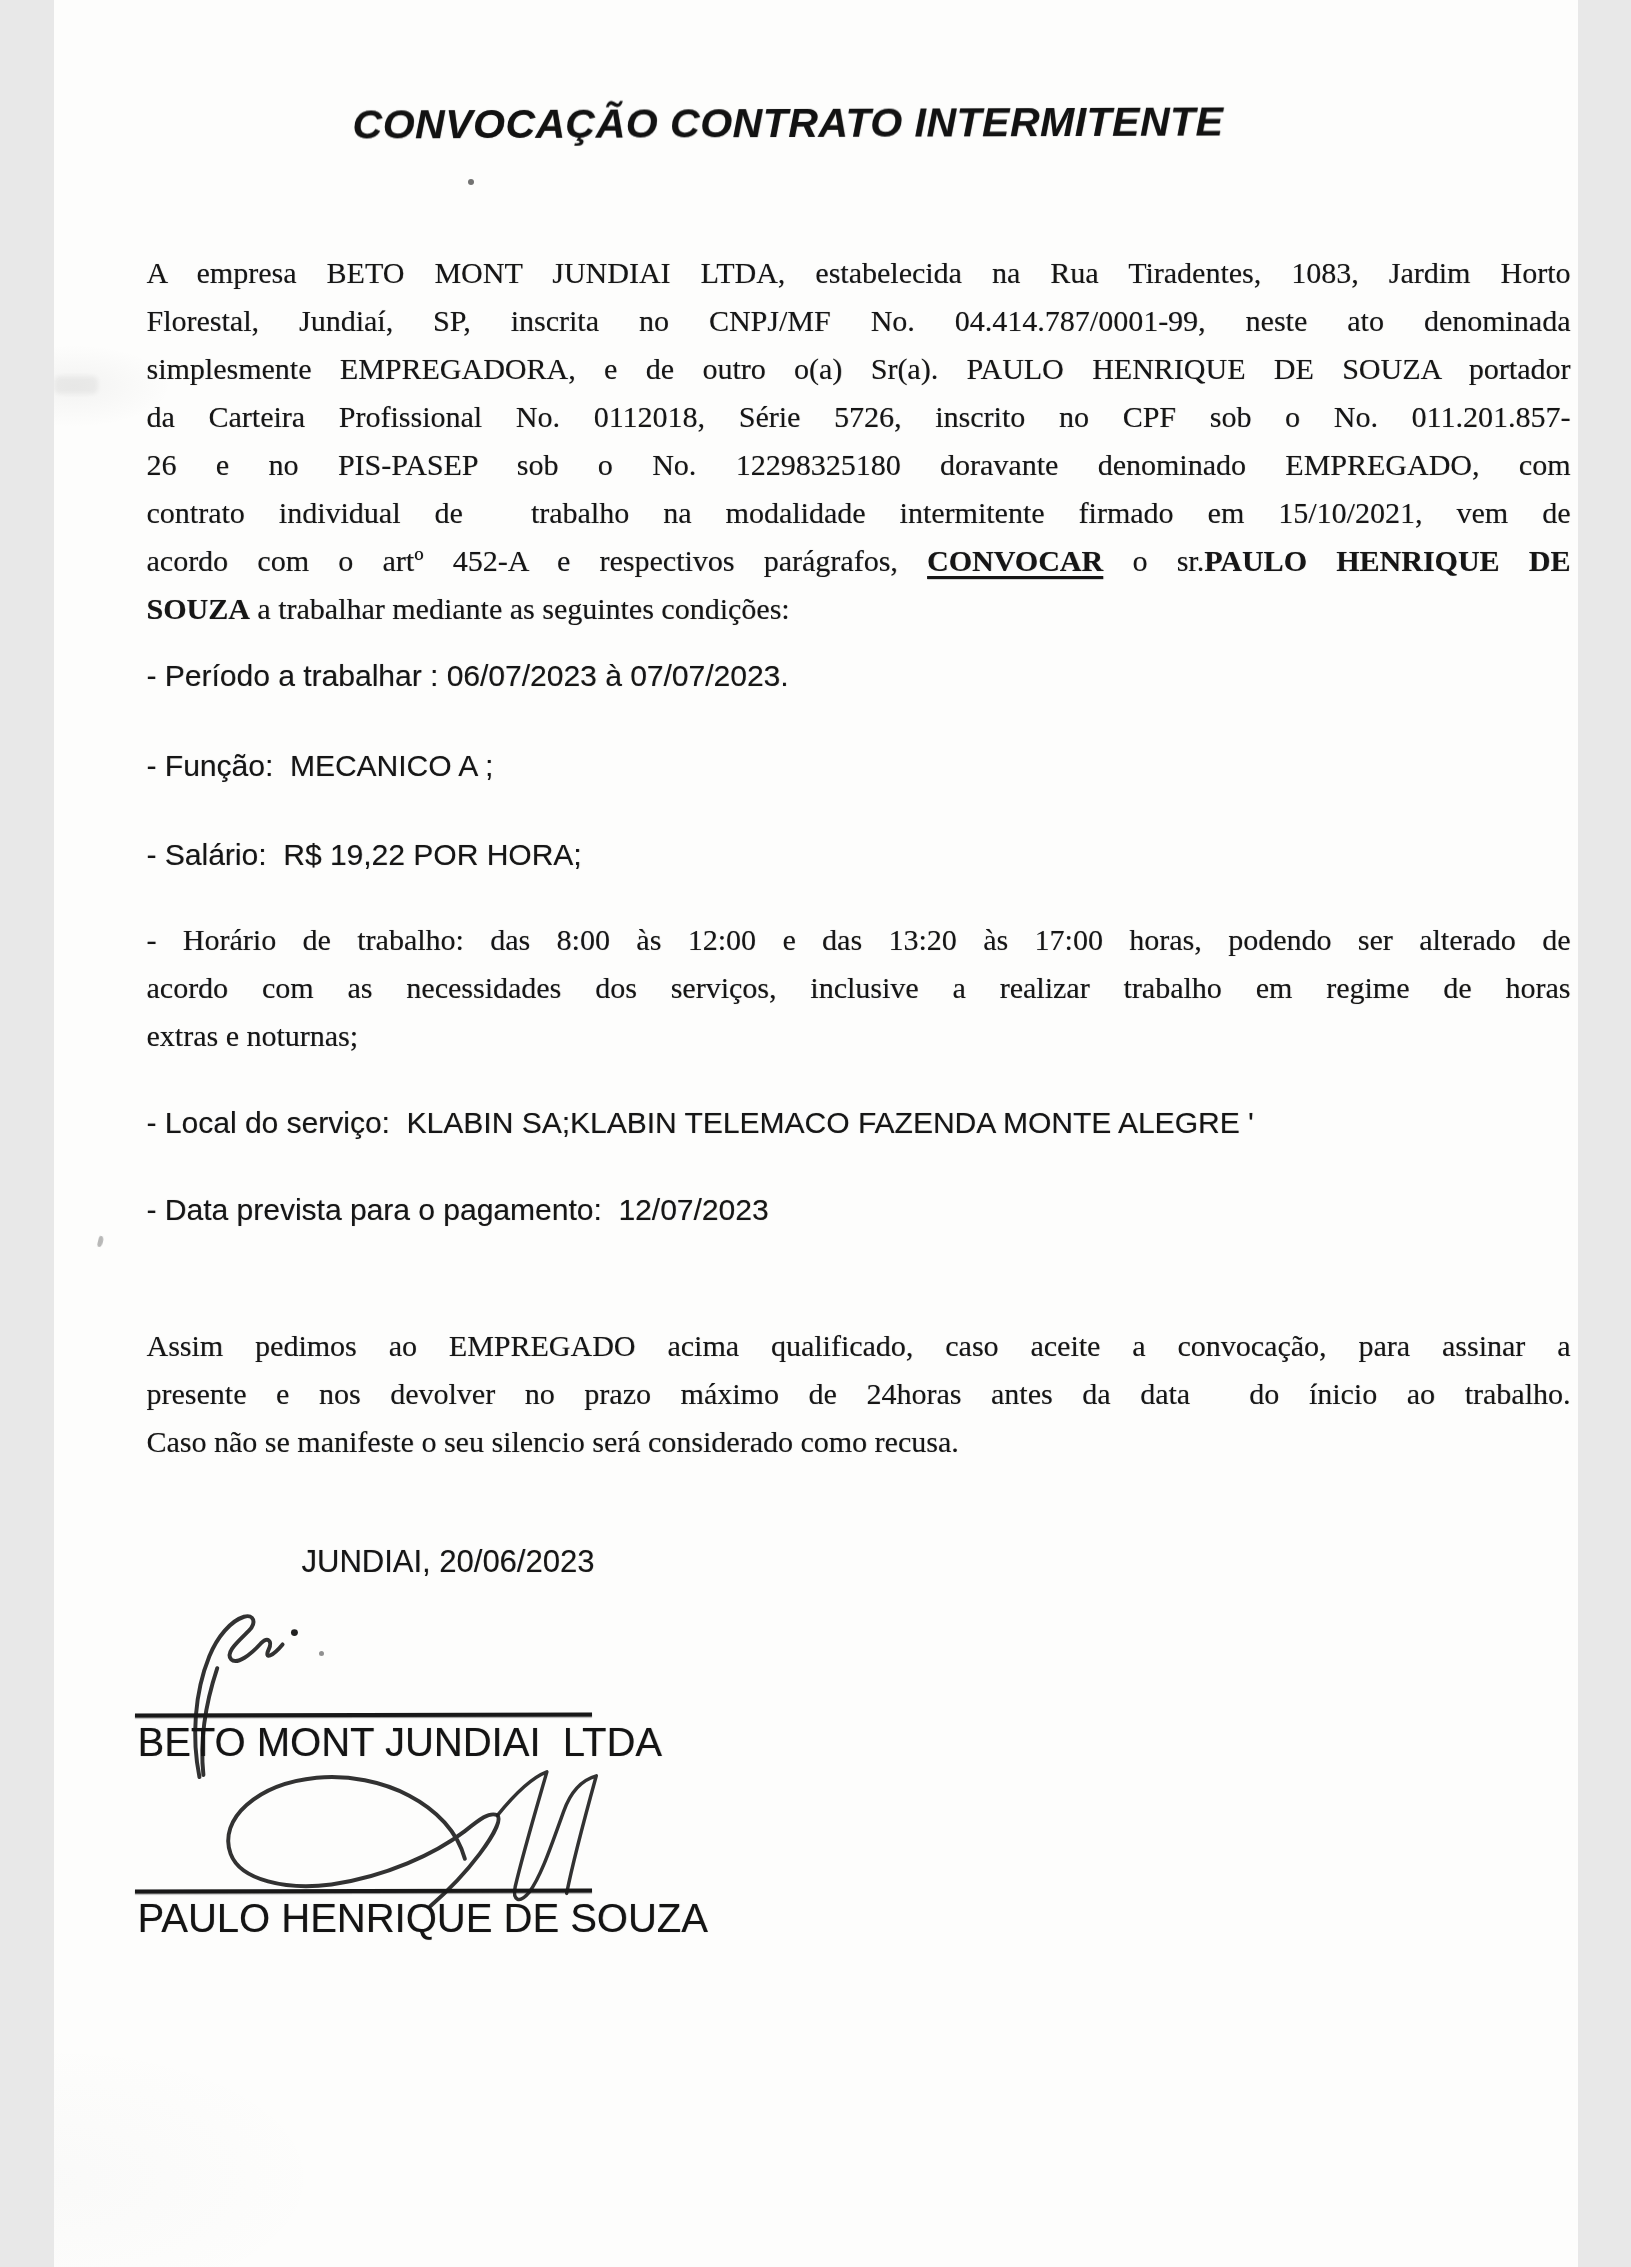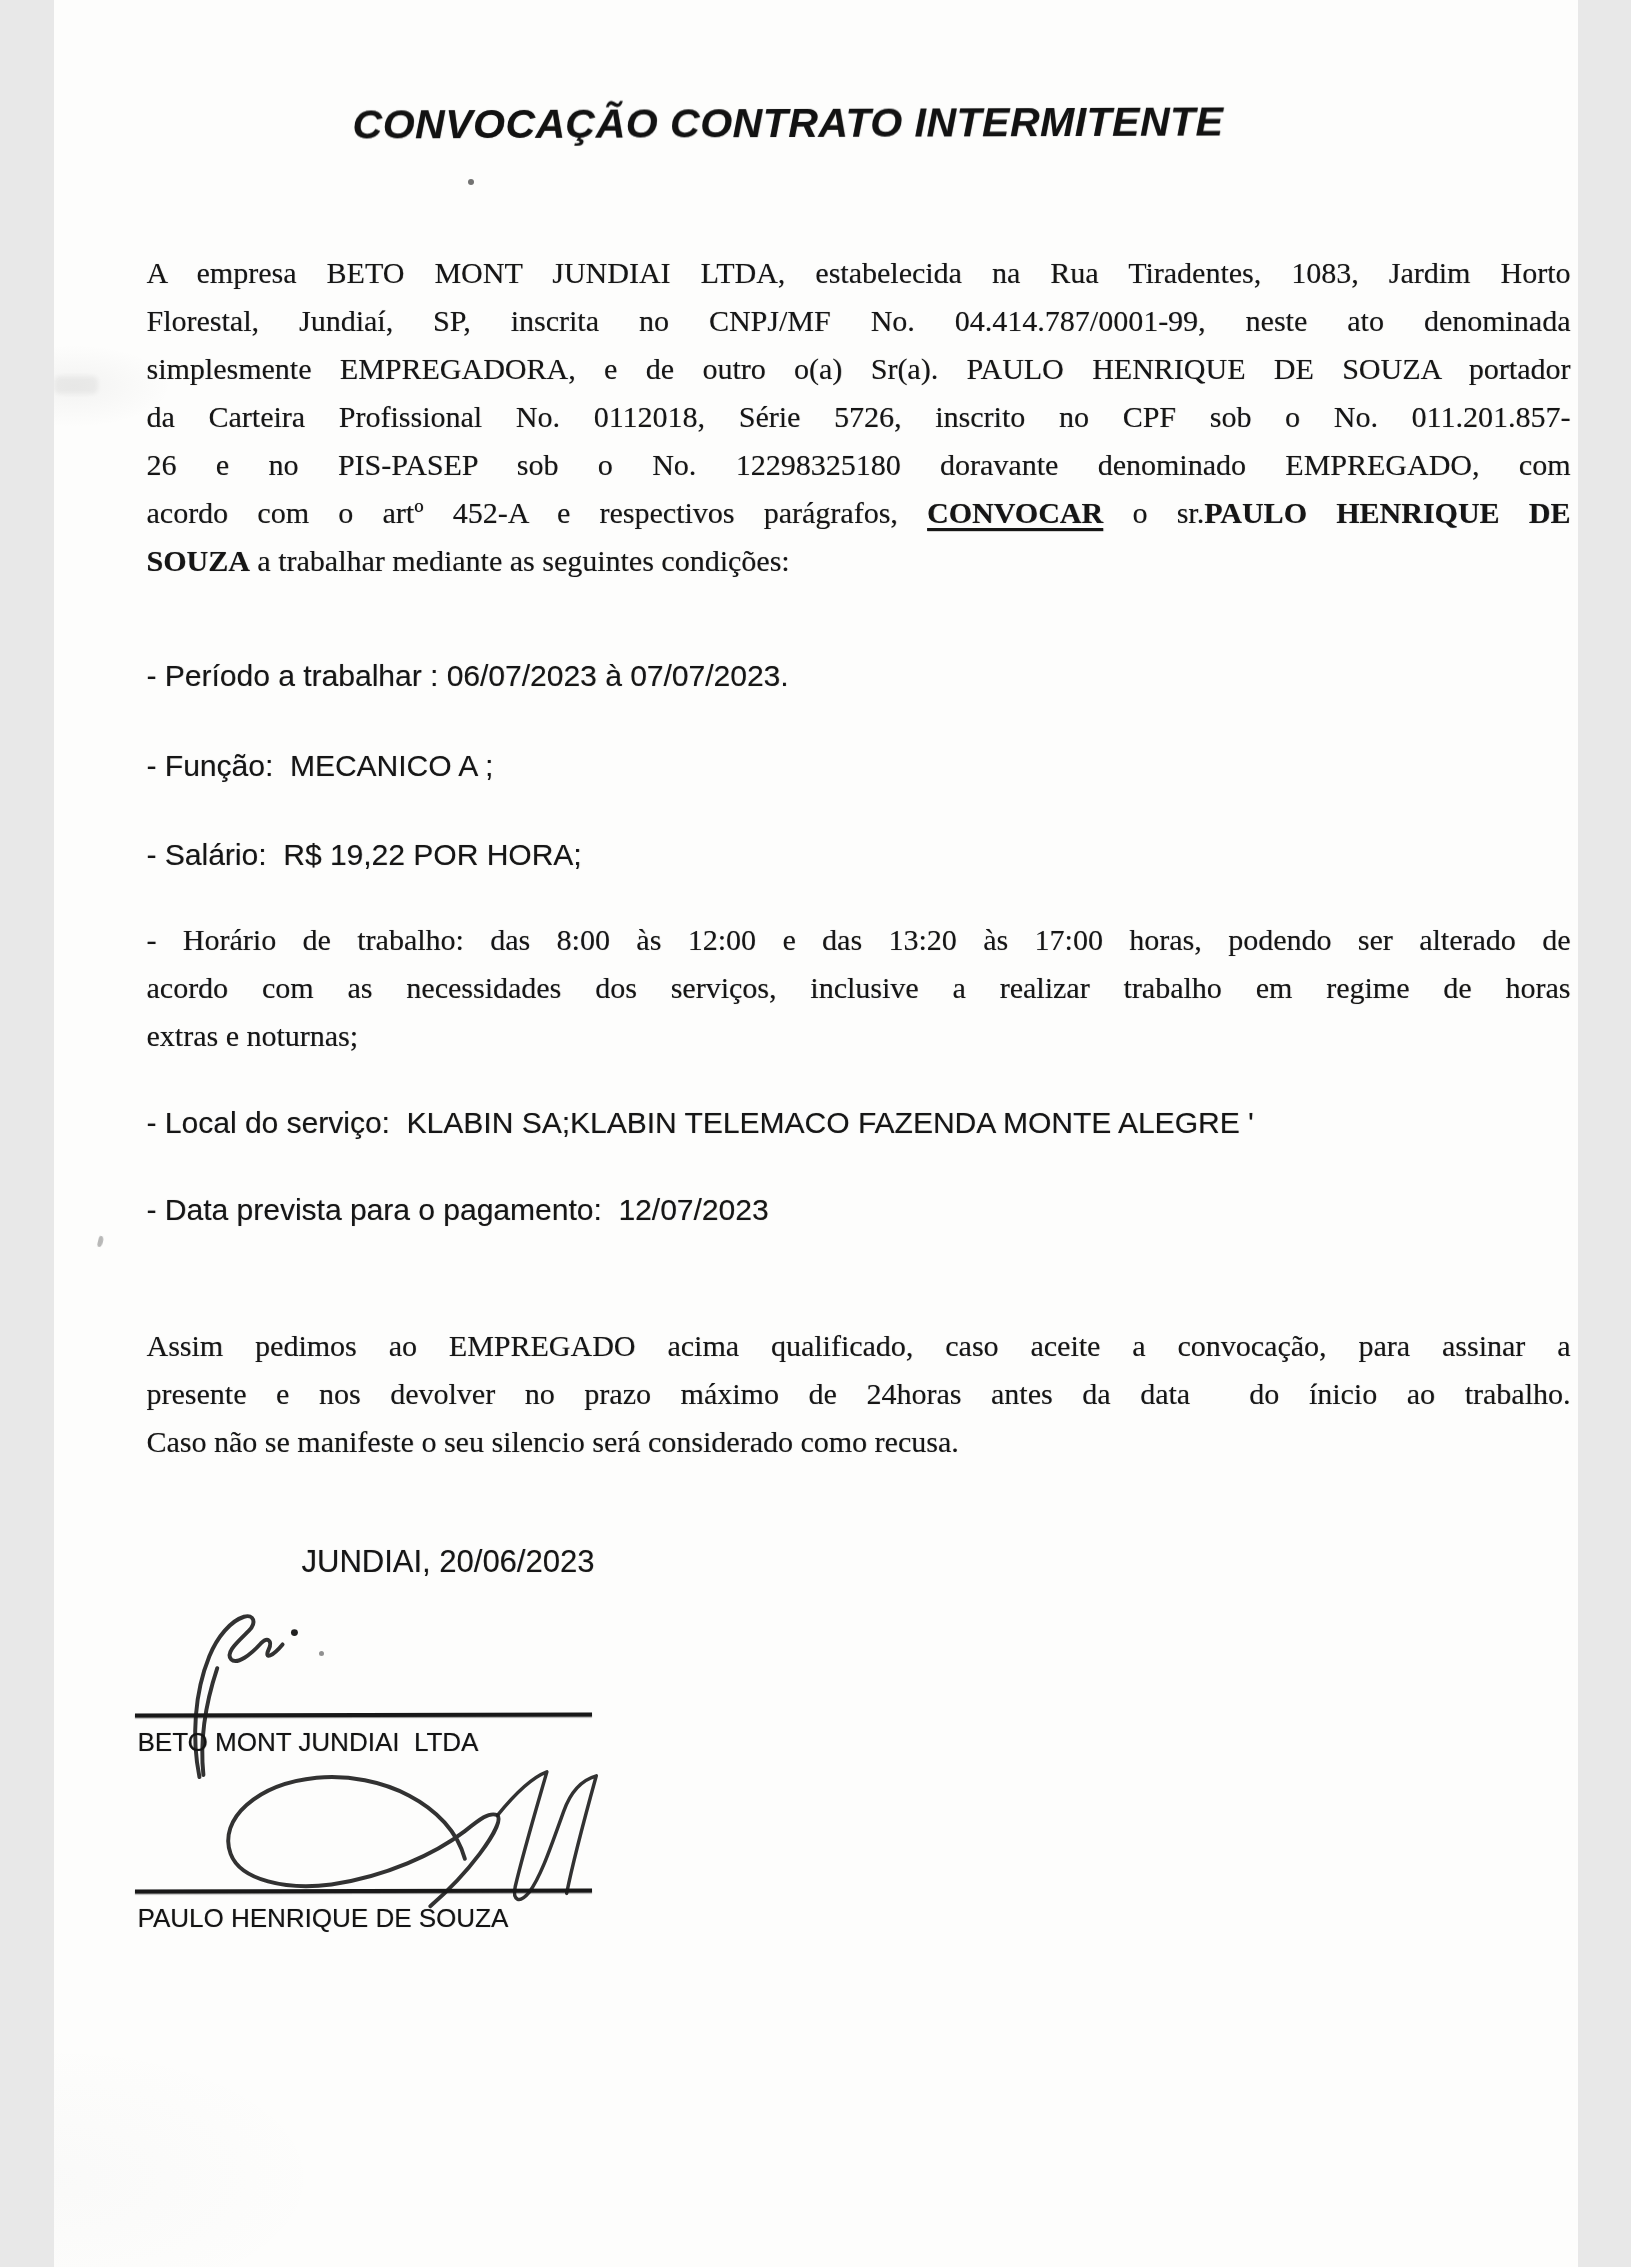--- a/index.html
+++ b/index.html
@@ -44,21 +44,21 @@
   .sigline {
     position:absolute; left:81px; width:457px; height:4px;
     background:#1c1c1c;
     box-shadow:0 1px 1px rgba(30,30,30,0.5);
   }
   .sigline.l1 { top:1713px; transform:rotate(-0.1deg); }
   .sigline.l2 { top:1889px; transform:rotate(-0.1deg); }
 
   .signame {
     position:absolute; left:84px;
-    font-size:26px; line-height:48px; white-space:pre;
+    font-size:40px; line-height:48px; white-space:pre;
     color:#181818;
   }
   .signame.n1 { top:1718px; }
   .signame.n2 { top:1894px; }
 
   .sigsvg { position:absolute; }
   .sigsvg.s1 { left:94px;  top:1589px; }
   .sigsvg.s2 { left:129px; top:1760px; }
   .sigsvg path { fill:none; stroke:#242424; stroke-linecap:round; stroke-linejoin:round; opacity:0.92; }
 
@@ -80,20 +80,21 @@
     <div class="speck sp-title"></div>
     <div class="speck sp-tr"></div>
     <div class="speck sp-left"></div>
 
     <div class="para just" style="top:249px">
         <div class="line">A empresa BETO MONT JUNDIAI LTDA, estabelecida na Rua Tiradentes, 1083, Jardim Horto</div>
         <div class="line">Florestal, Jundiaí, SP, inscrita no CNPJ/MF No. 04.414.787/0001-99, neste ato denominada</div>
         <div class="line">simplesmente EMPREGADORA, e de outro o(a) Sr(a). PAULO HENRIQUE DE SOUZA portador</div>
         <div class="line">da Carteira Profissional No. 0112018, Série 5726, inscrito no CPF sob o No. 011.201.857-</div>
         <div class="line">26 e no PIS-PASEP sob o No. 12298325180 doravante denominado EMPREGADO, com</div>
+        <div class="line">contrato individual de  trabalho na modalidade intermitente firmado em 15/10/2021, vem de</div>
         <div class="line">acordo com o artº 452-A e respectivos parágrafos, <b class="u">CONVOCAR</b> o sr.<b>PAULO HENRIQUE DE</b></div>
         <div class="line"><b>SOUZA</b> a trabalhar mediante as seguintes condições:</div>
       </div>
 
     <div class="para left" style="top:652px">
         <div class="line">- Período a trabalhar : 06/07/2023 à 07/07/2023.</div>
       </div>
     <div class="para left" style="top:742px">
         <div class="line">- Função:  MECANICO A ;</div>
       </div>

